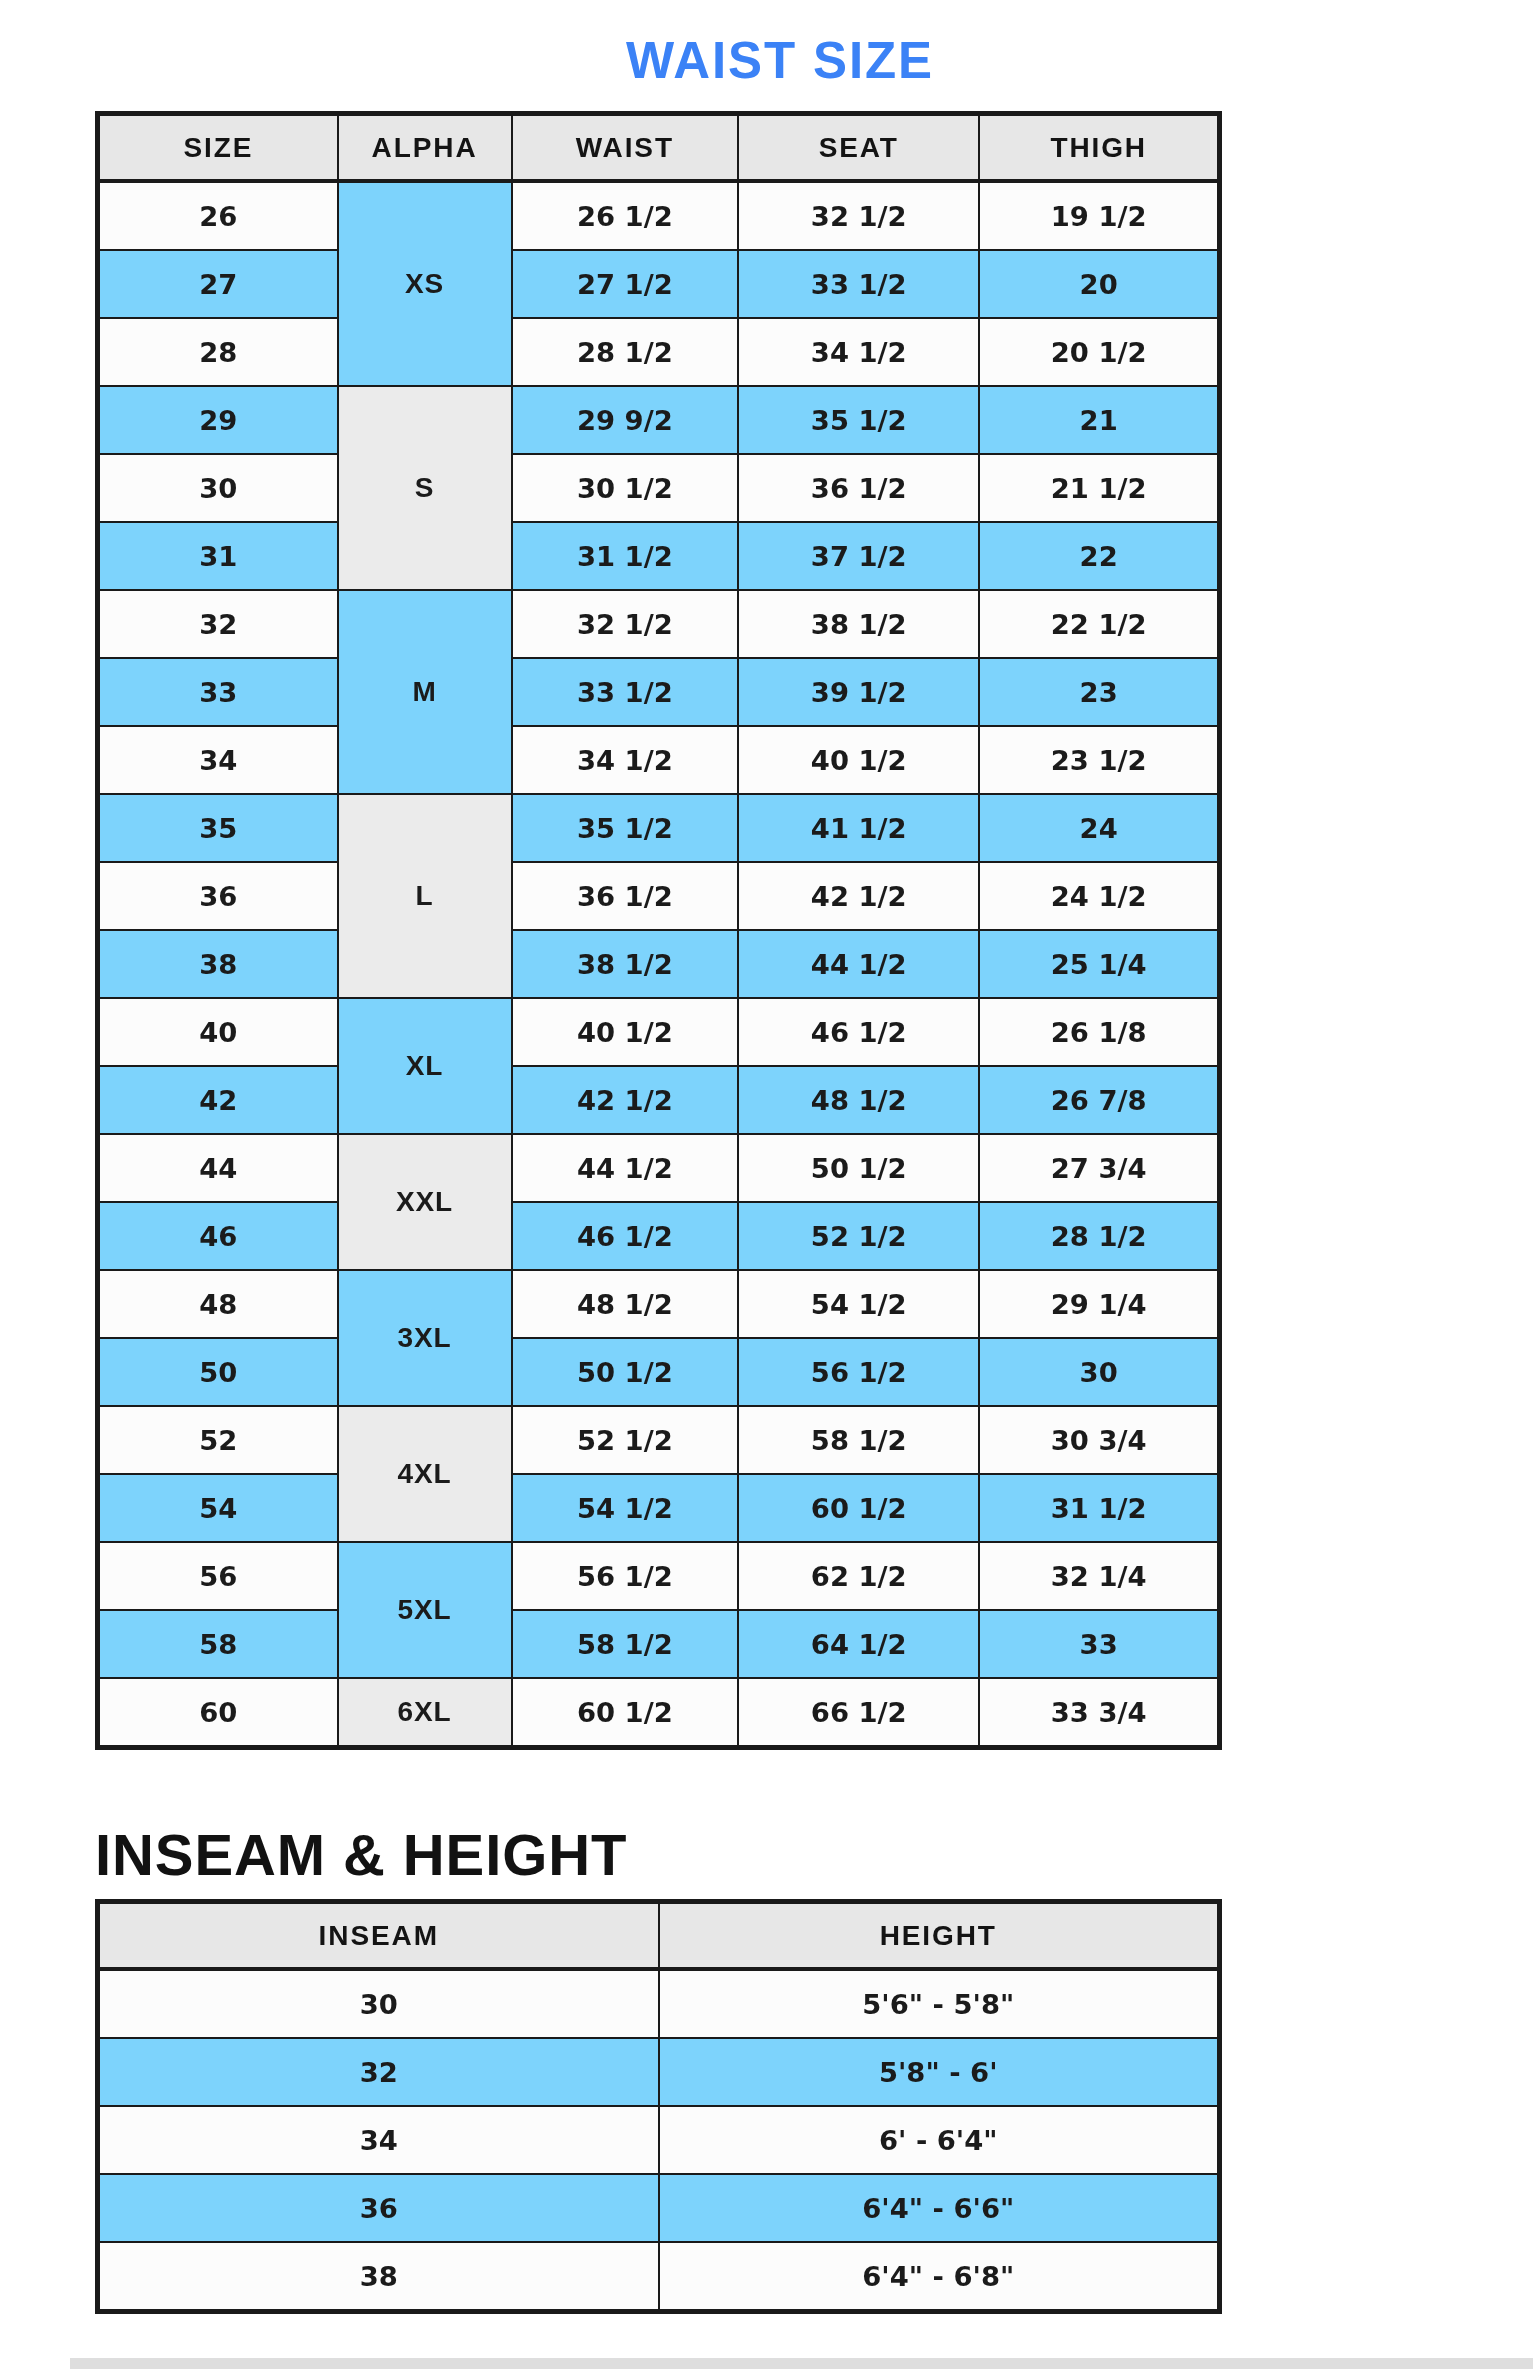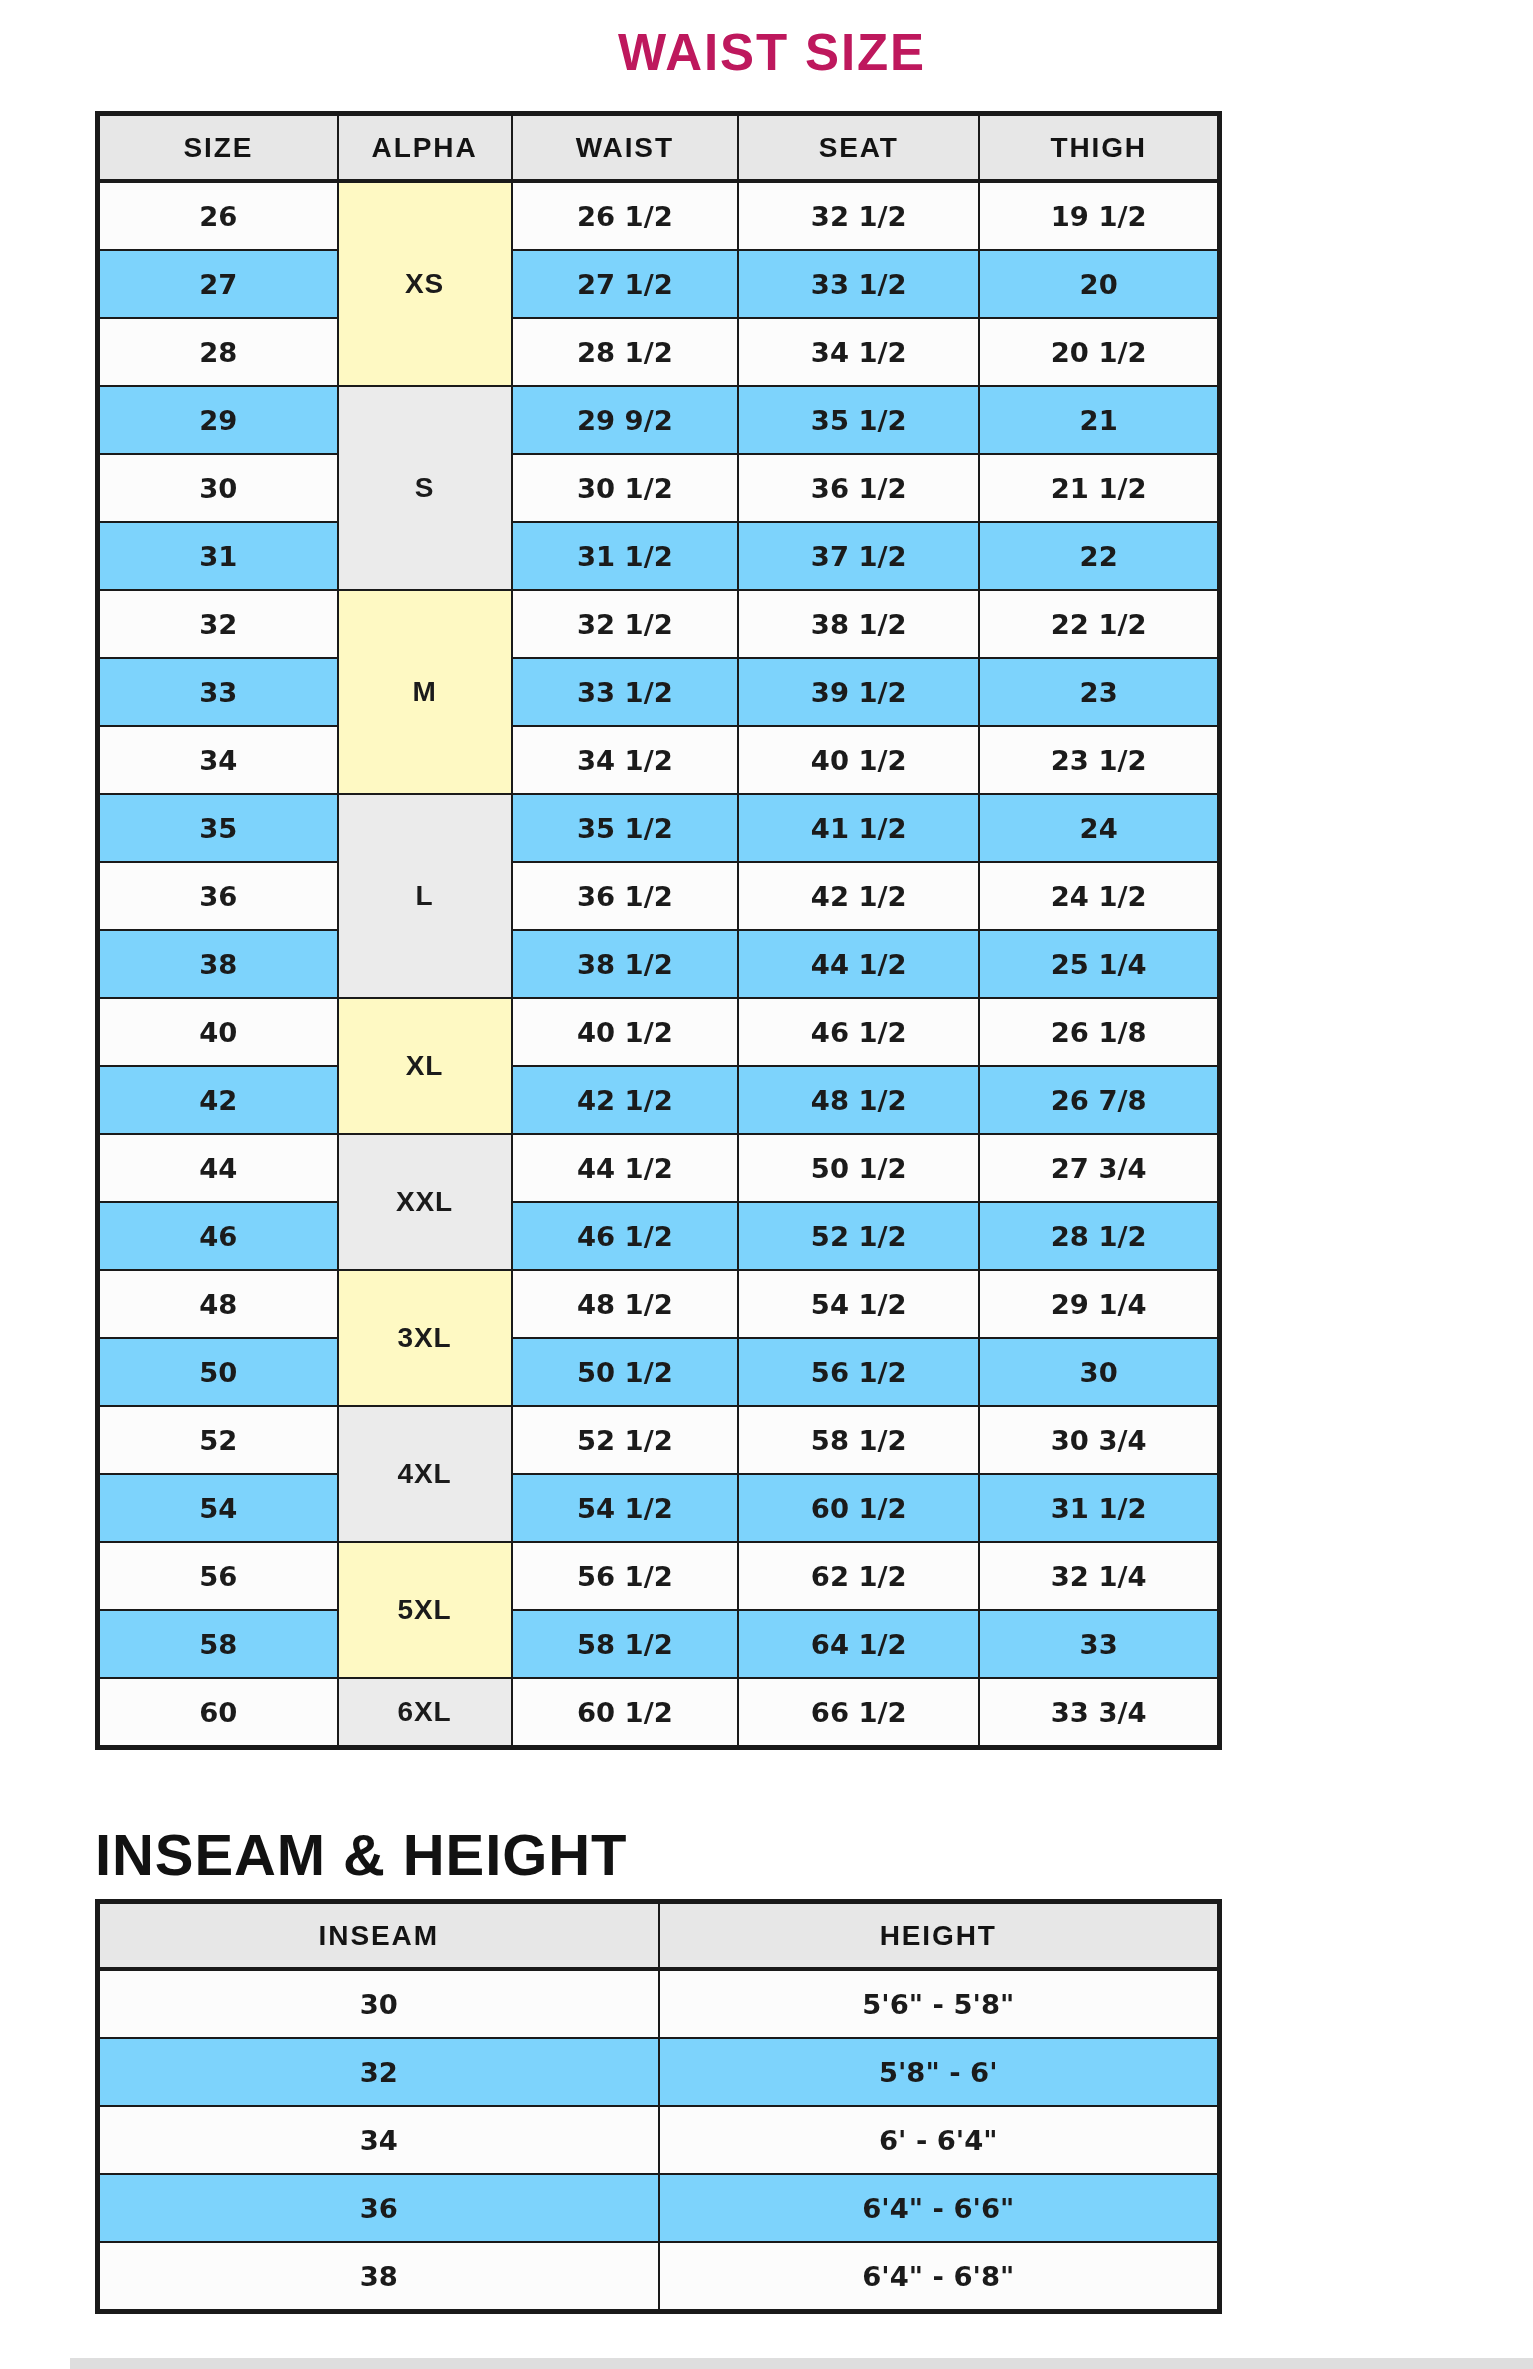--- a/index.html
+++ b/index.html
@@ -12,27 +12,27 @@
     height: 2370px;
     position: relative;
     font-family: "DejaVu Sans", sans-serif;
     color: #161616;
   }
   .page-title {
     position: absolute;
     top: 19px;
     left: 94px;
     width: 1348px;
-    margin: 4px;
+    margin: 12px;
     text-align: center;
     font-family: "Liberation Sans", sans-serif;
     font-weight: bold;
     font-size: 51px;
     letter-spacing: 1.9px;
-    color: #be185d;
+    color: #3b82f6;
   }
   .section-title {
     position: absolute;
     top: 1821px;
     left: 95px;
     margin: 0;
     font-family: "Liberation Sans", sans-serif;
     font-weight: bold;
     font-size: 58px;
     letter-spacing: 0.9px;
@@ -65,21 +65,21 @@
     color: #141414;
   }
   .chart tbody td {
     height: 66px;
     font-size: 27.4px;
     background: #fcfcfc;
     color: #1b1b1b;
   }
   .chart tbody tr.shade td { background: #7dd3fc; }
   .chart tbody td.alpha {
-    background: #fef9c3;
+    background: #7dd3fc;
     font-size: 28px;
     letter-spacing: 0.9px;
     font-family: "Liberation Sans", sans-serif;
   }
   .chart tbody td.alpha.shade { background: #ebebeb; }
   .bottom-strip {
     position: absolute;
     left: 70px;
     top: 2358px;
     width: 1463px;

